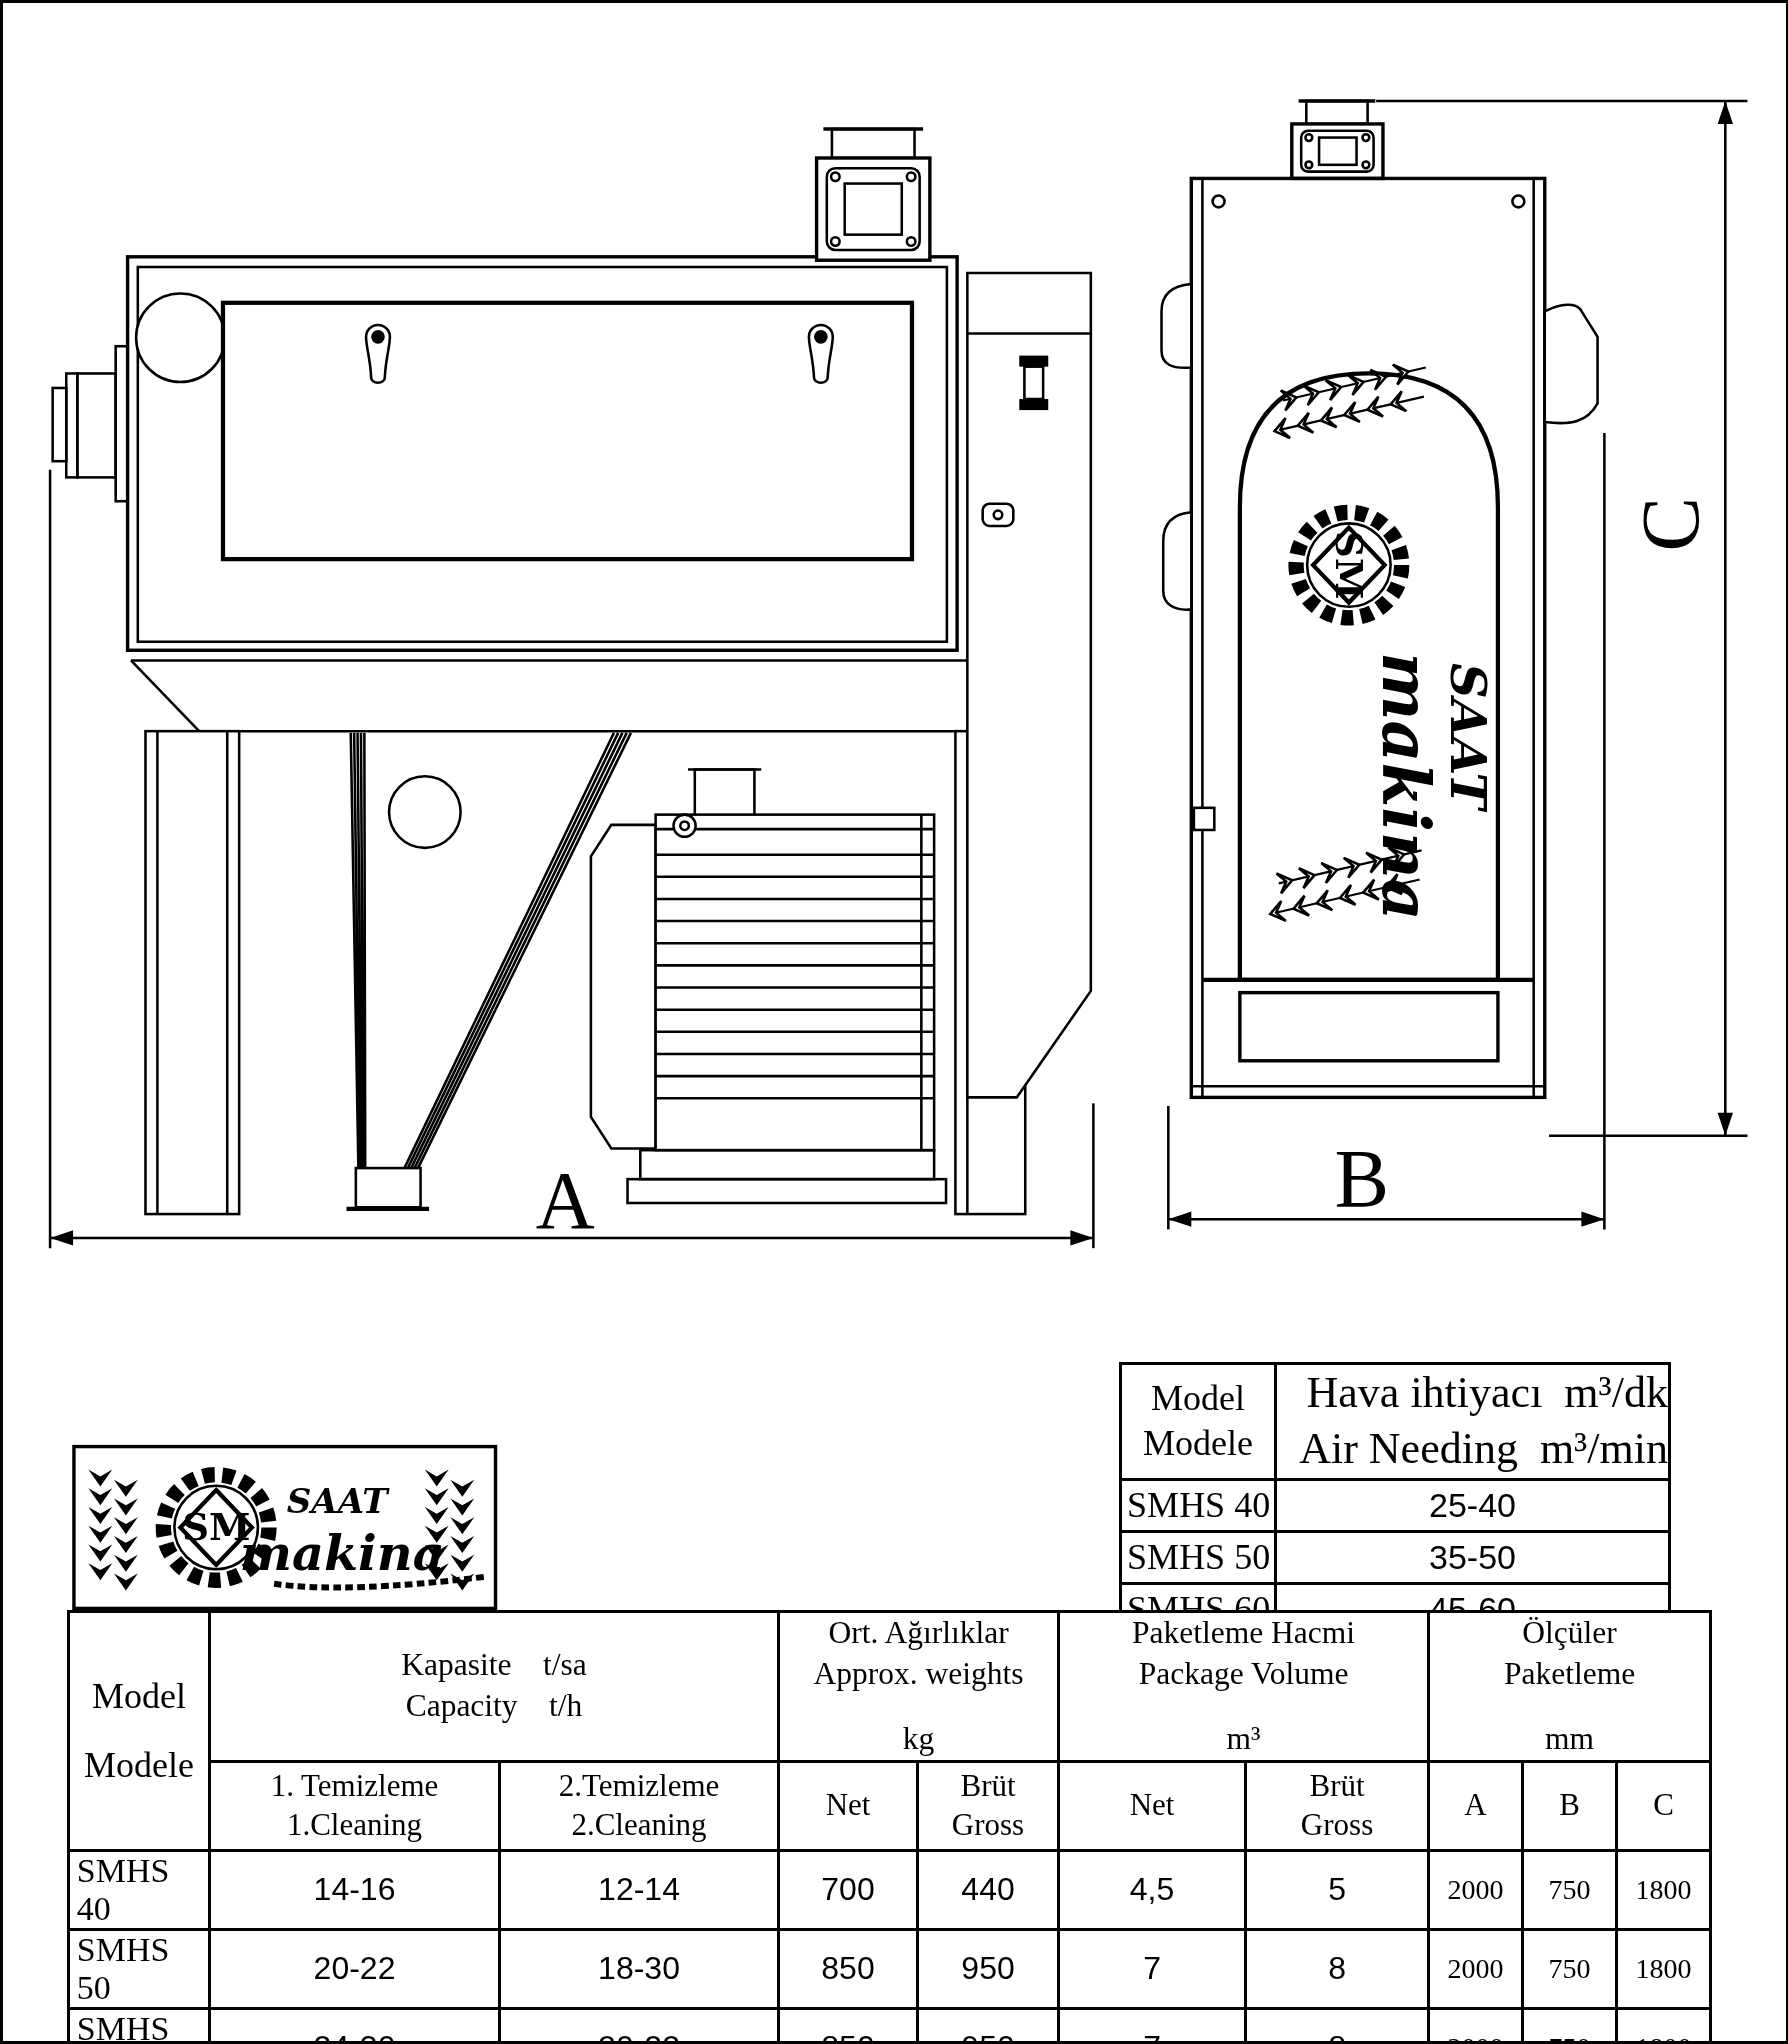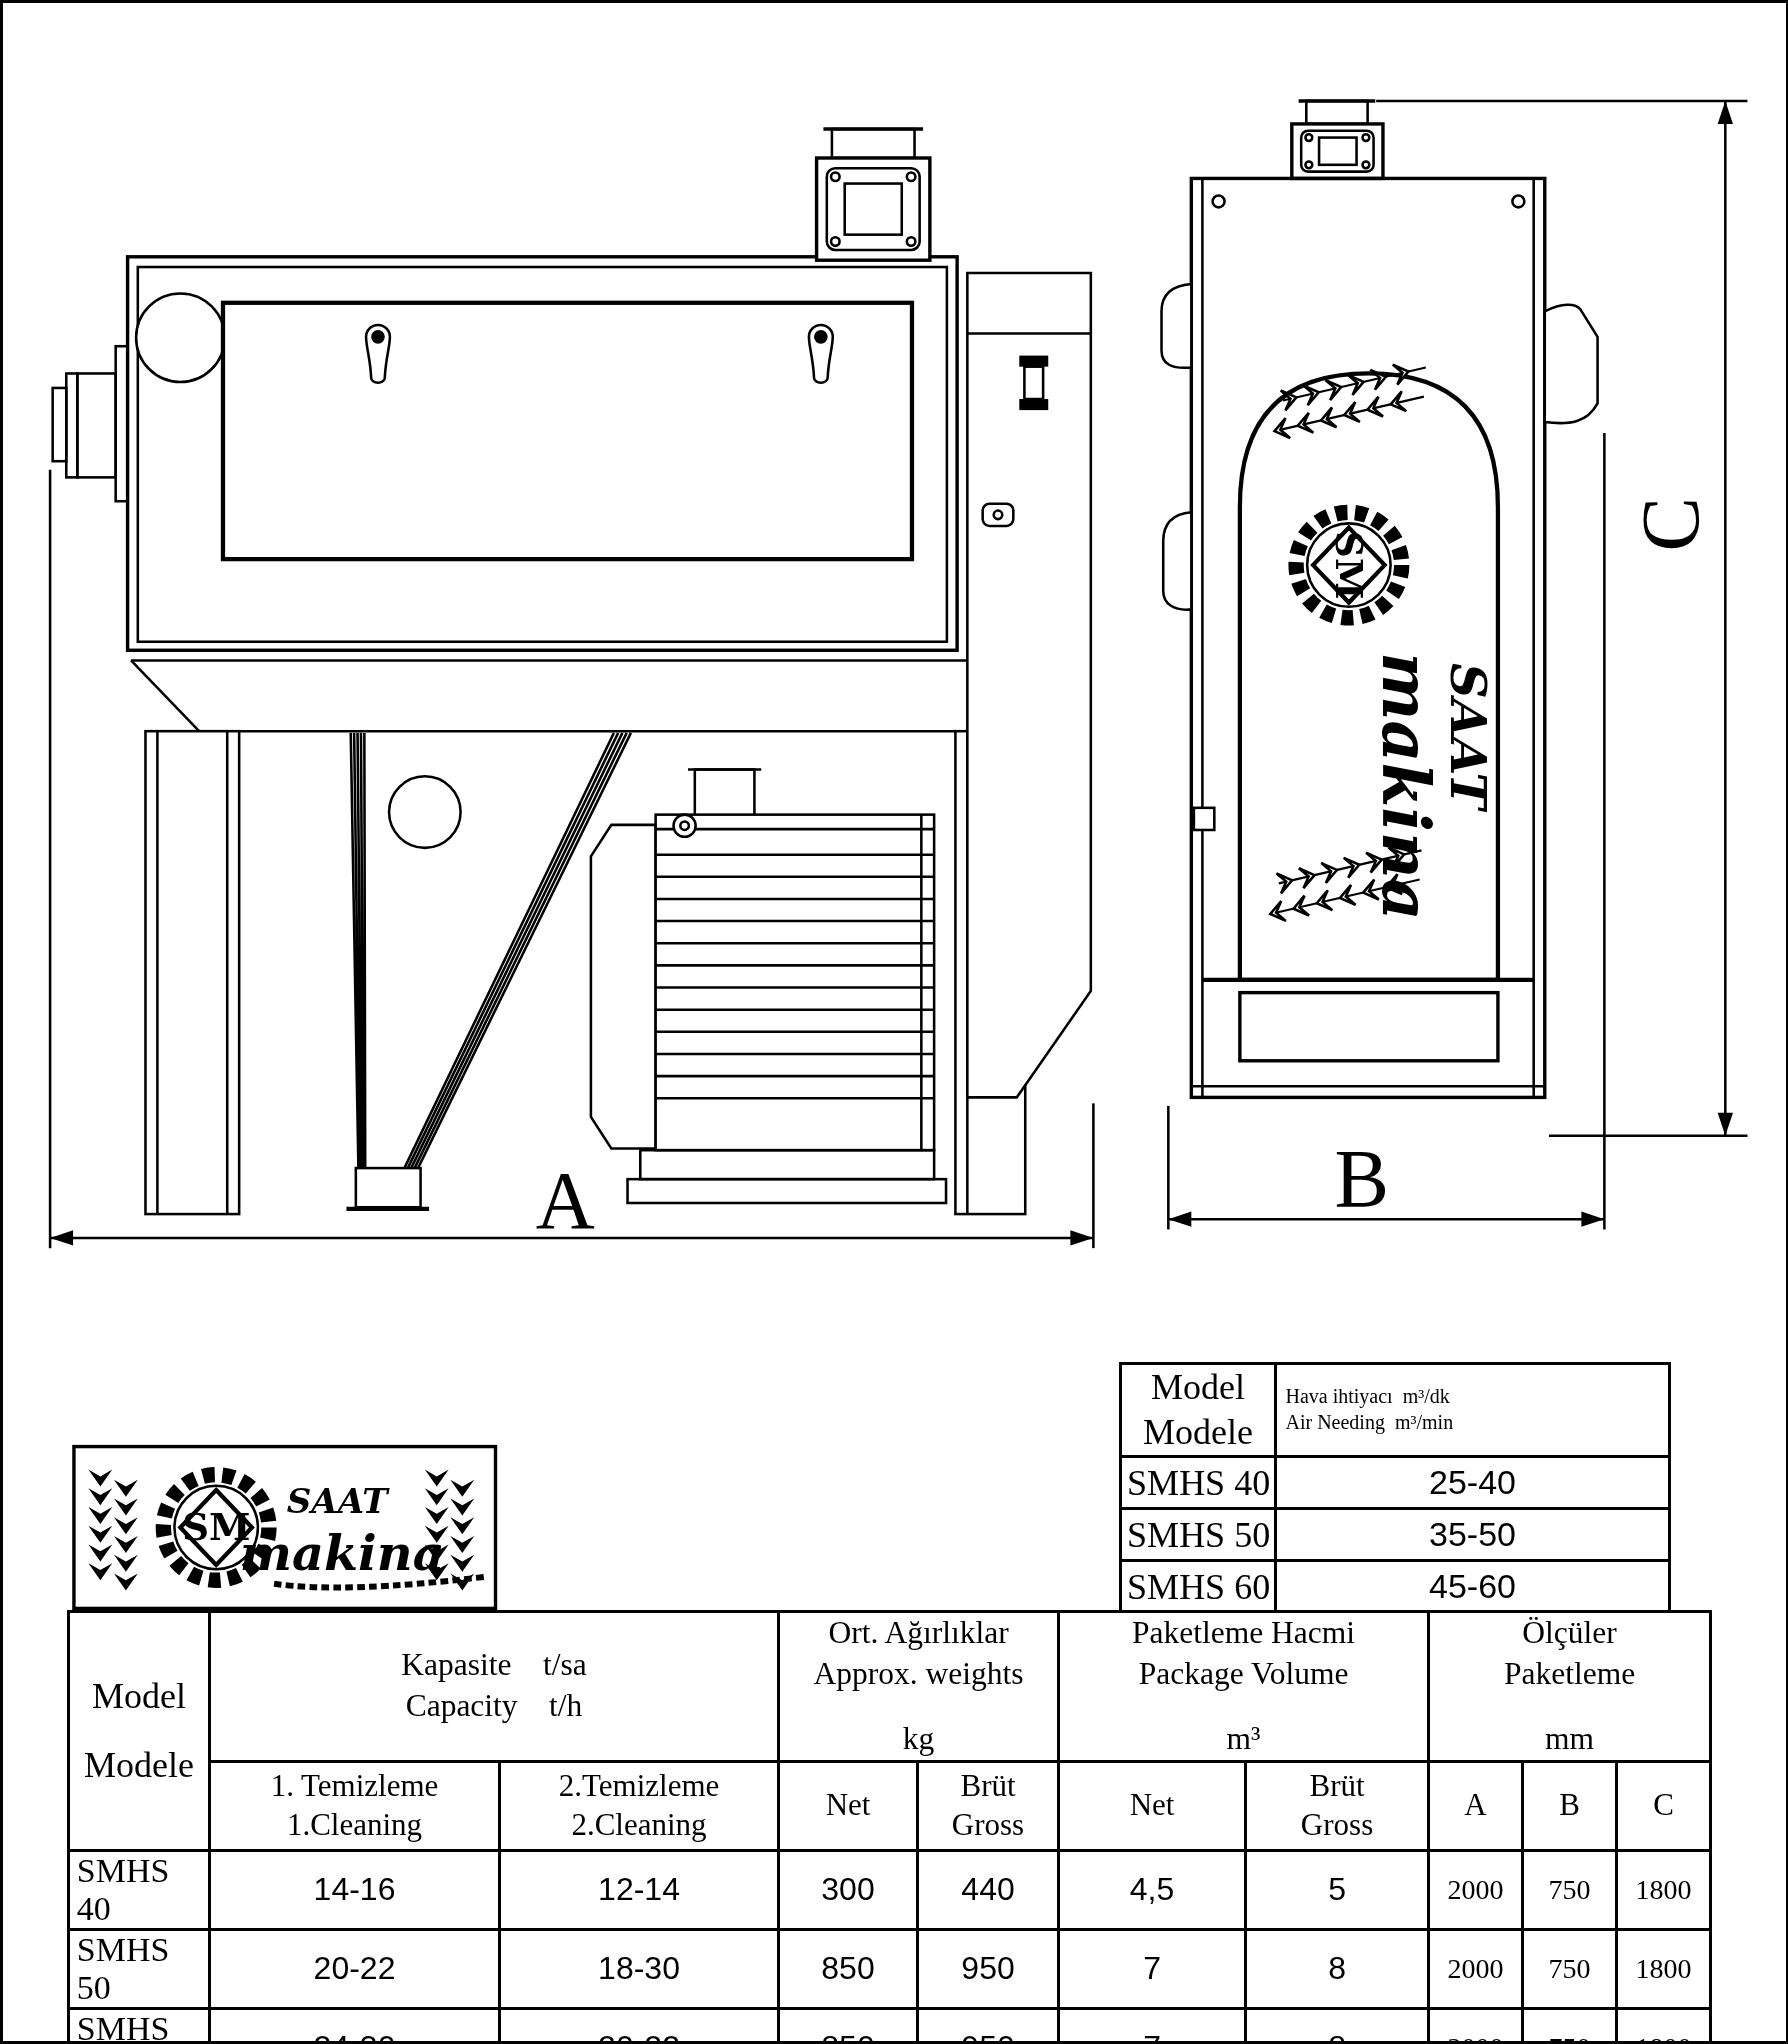--- a/index.html
+++ b/index.html
@@ -17,21 +17,21 @@
   .bk{fill:#000;stroke:none;}
   .dimtxt{font:96px "Liberation Serif",serif;fill:#000;}
   .script{font-style:italic;font-weight:bold;font-family:"DejaVu Serif",serif;fill:#000;}
   .s58{font-size:58px;} .s76{font-size:76px;}
   .mono{font:bold 44px "DejaVu Serif",serif;fill:#000;}
   
   table{border-collapse:collapse;table-layout:fixed;background:#fff;}
   td{border:3.4px solid #000;text-align:center;vertical-align:middle;padding:0;}
   .prewrap{white-space:pre-wrap;}
   #airTable{position:absolute;left:1116px;top:1359px;width:549px;}
-  #airTable .hdr{font-size:20px;line-height:1.28;text-align:left;padding-left:8.5px;}
+  #airTable .hdr{font-size:44px;line-height:1.28;text-align:right;padding-left:8.5px;}
   #airTable .modelhdr{font-size:36px;line-height:1.25;text-align:center;}
   #airTable .model{font-size:36px;text-align:left;padding-left:5.1px;height:49px;}
   #airTable .val{font-family:"Liberation Sans",sans-serif;font-size:34px;}
   #specTable{position:absolute;left:64px;top:1607px;width:1640px;}
   #specTable .gh{font-size:31.5px;line-height:1.3;}
   #specTable .mh{font-size:36px;line-height:1.3;}
   #specTable .sh{font-size:31px;line-height:1.25;}
   #specTable .model{font-size:34px;text-align:left;padding-left:6.8px;height:50px;}
   #specTable .sans{font-family:"Liberation Sans",sans-serif;font-size:32px;}
   #specTable .serifval{font-size:28px;}
@@ -350,21 +350,21 @@
       <div>Gross</div>
     </td>
     <td class="sh">A</td>
     <td class="sh">B</td>
     <td class="sh">C</td>
   </tr>
   <tr>
     <td class="model">SMHS 40</td>
     <td class="sans">14-16</td>
     <td class="sans">12-14</td>
-    <td class="sans">300</td>
+    <td class="sans">700</td>
     <td class="sans">440</td>
     <td class="sans">4,5</td>
     <td class="sans">5</td>
     <td class="serifval">2000</td>
     <td class="serifval">750</td>
     <td class="serifval">1800</td>
   </tr>
   <tr>
     <td class="model">SMHS 50</td>
     <td class="sans">20-22</td>

